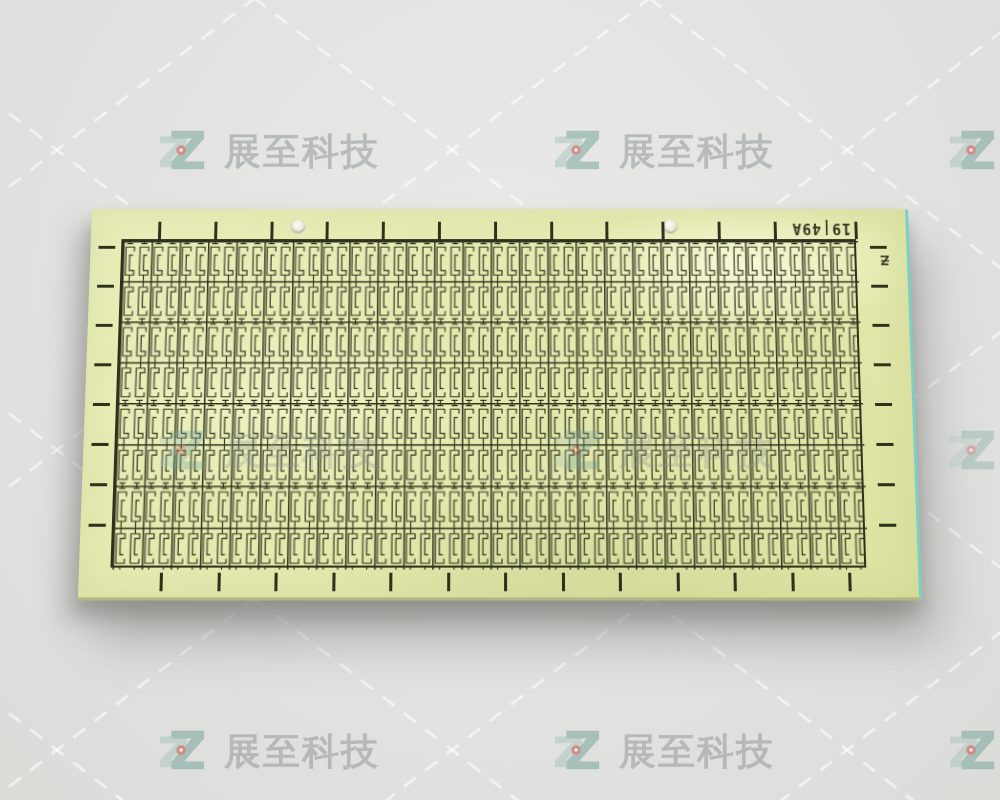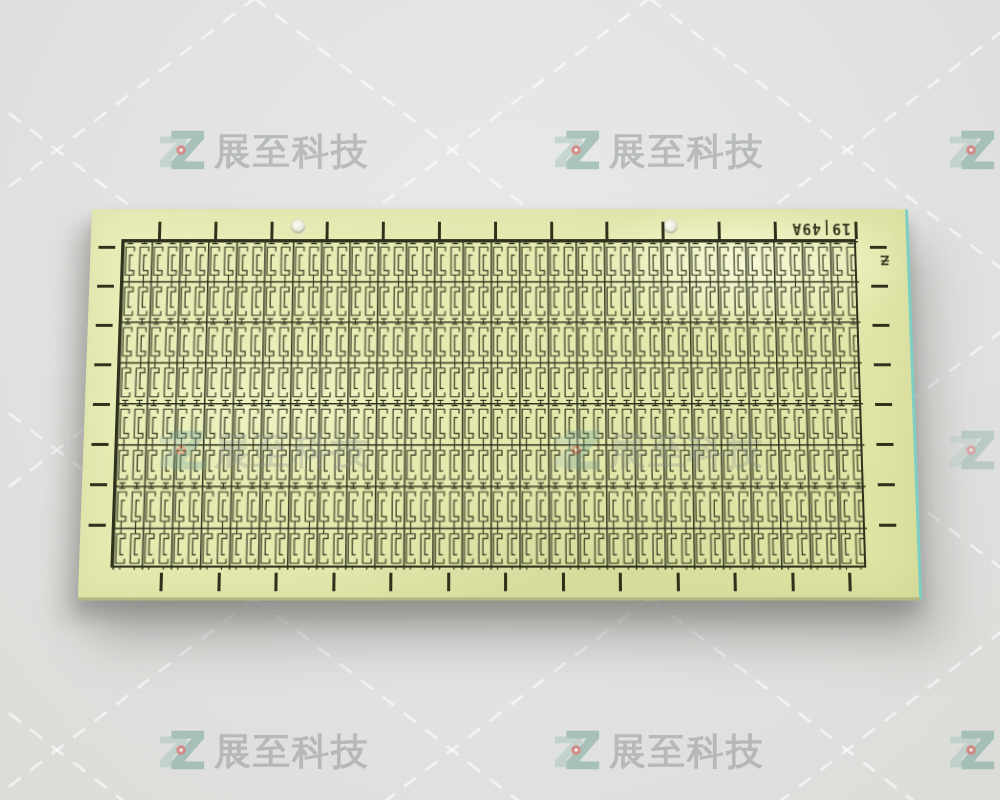--- a/index.html
+++ b/index.html
@@ -60,21 +60,21 @@
     font-family:"DejaVu Sans Mono", monospace;
     font-weight:bold;font-size:15px;letter-spacing:1px;color:#383b22;
   }
   .zmark{
     position:absolute;top:45px;right:18px;
     transform:rotate(180deg);
     font-weight:bold;font-size:15px;color:#383b22;
   }
   
   .wm{
-    position:absolute;display:flex;align-items:center;gap:6px;
+    position:absolute;display:flex;align-items:center;gap:16px;
     z-index:5;pointer-events:none;white-space:nowrap;
   }
   .wm .txt{
     font-size:37px;font-weight:bold;color:var(--wm-text);
     letter-spacing:2px;line-height:1;
   }
 </style>
 </head>
 <body>
 

